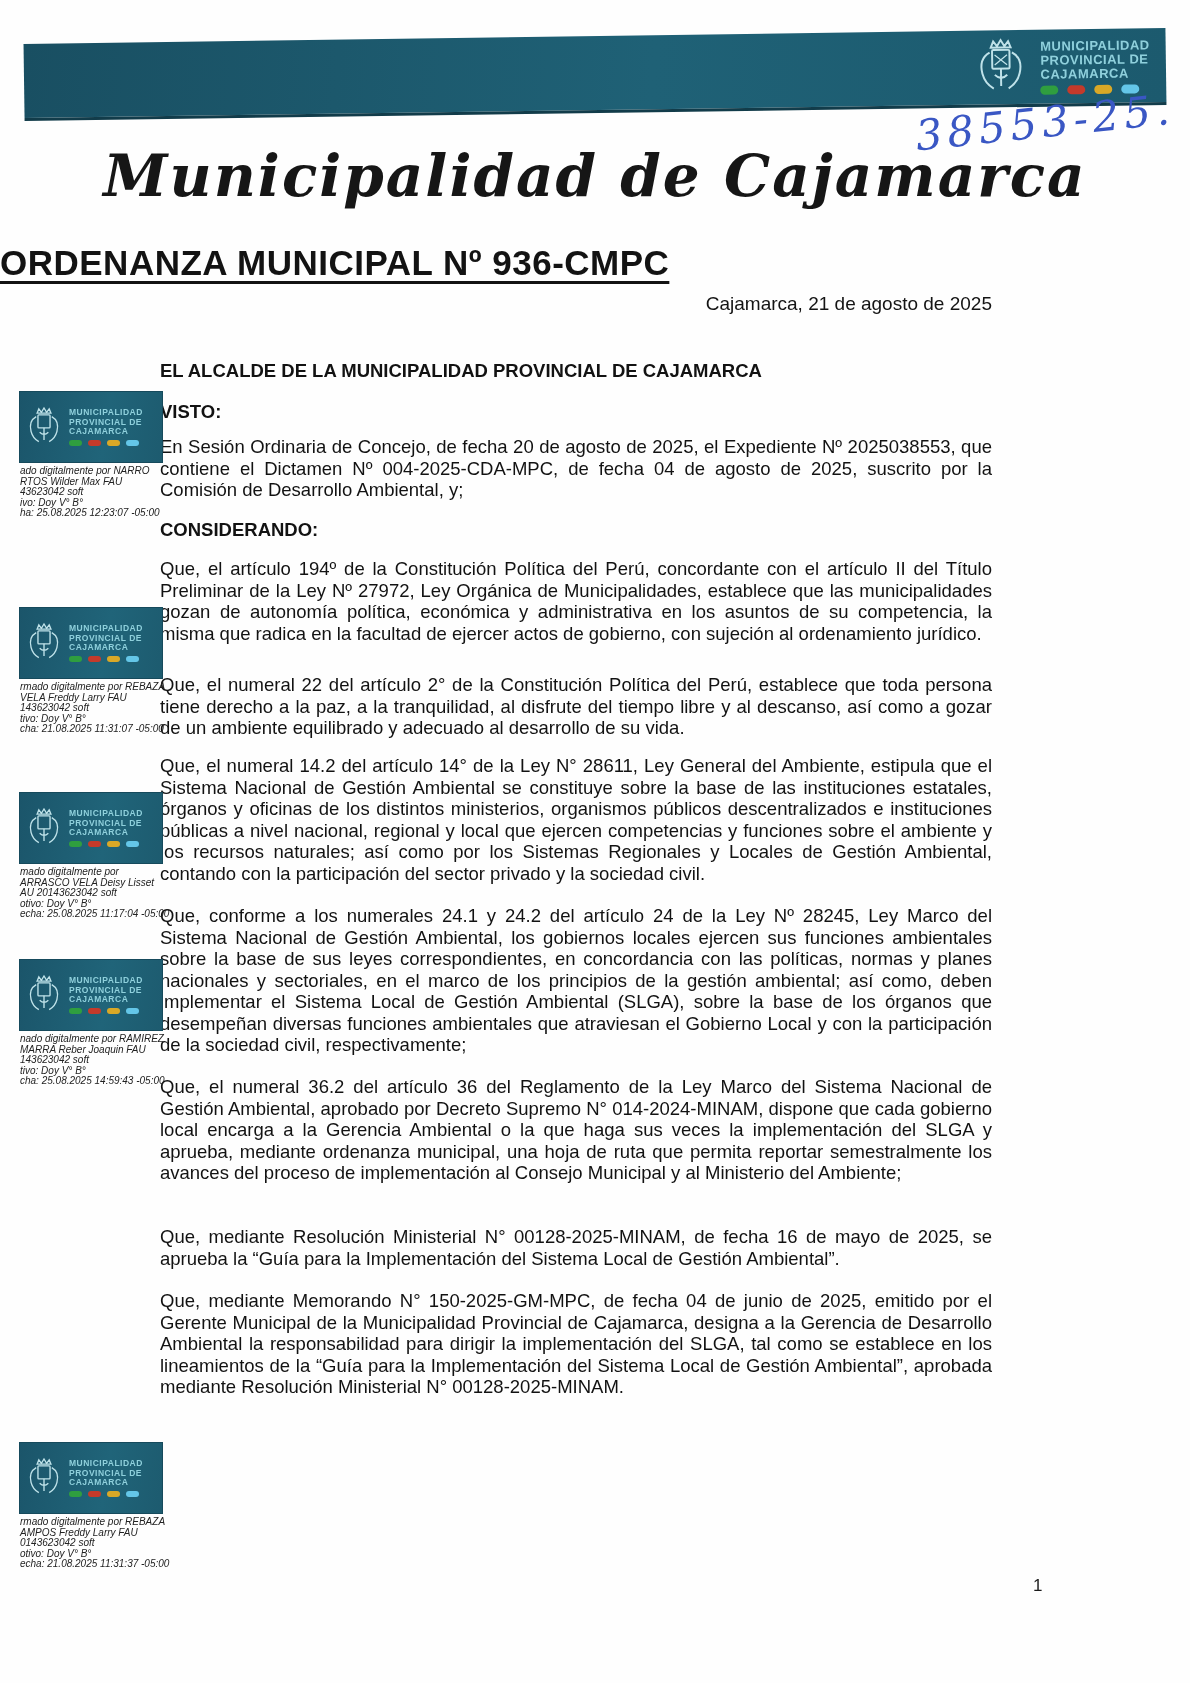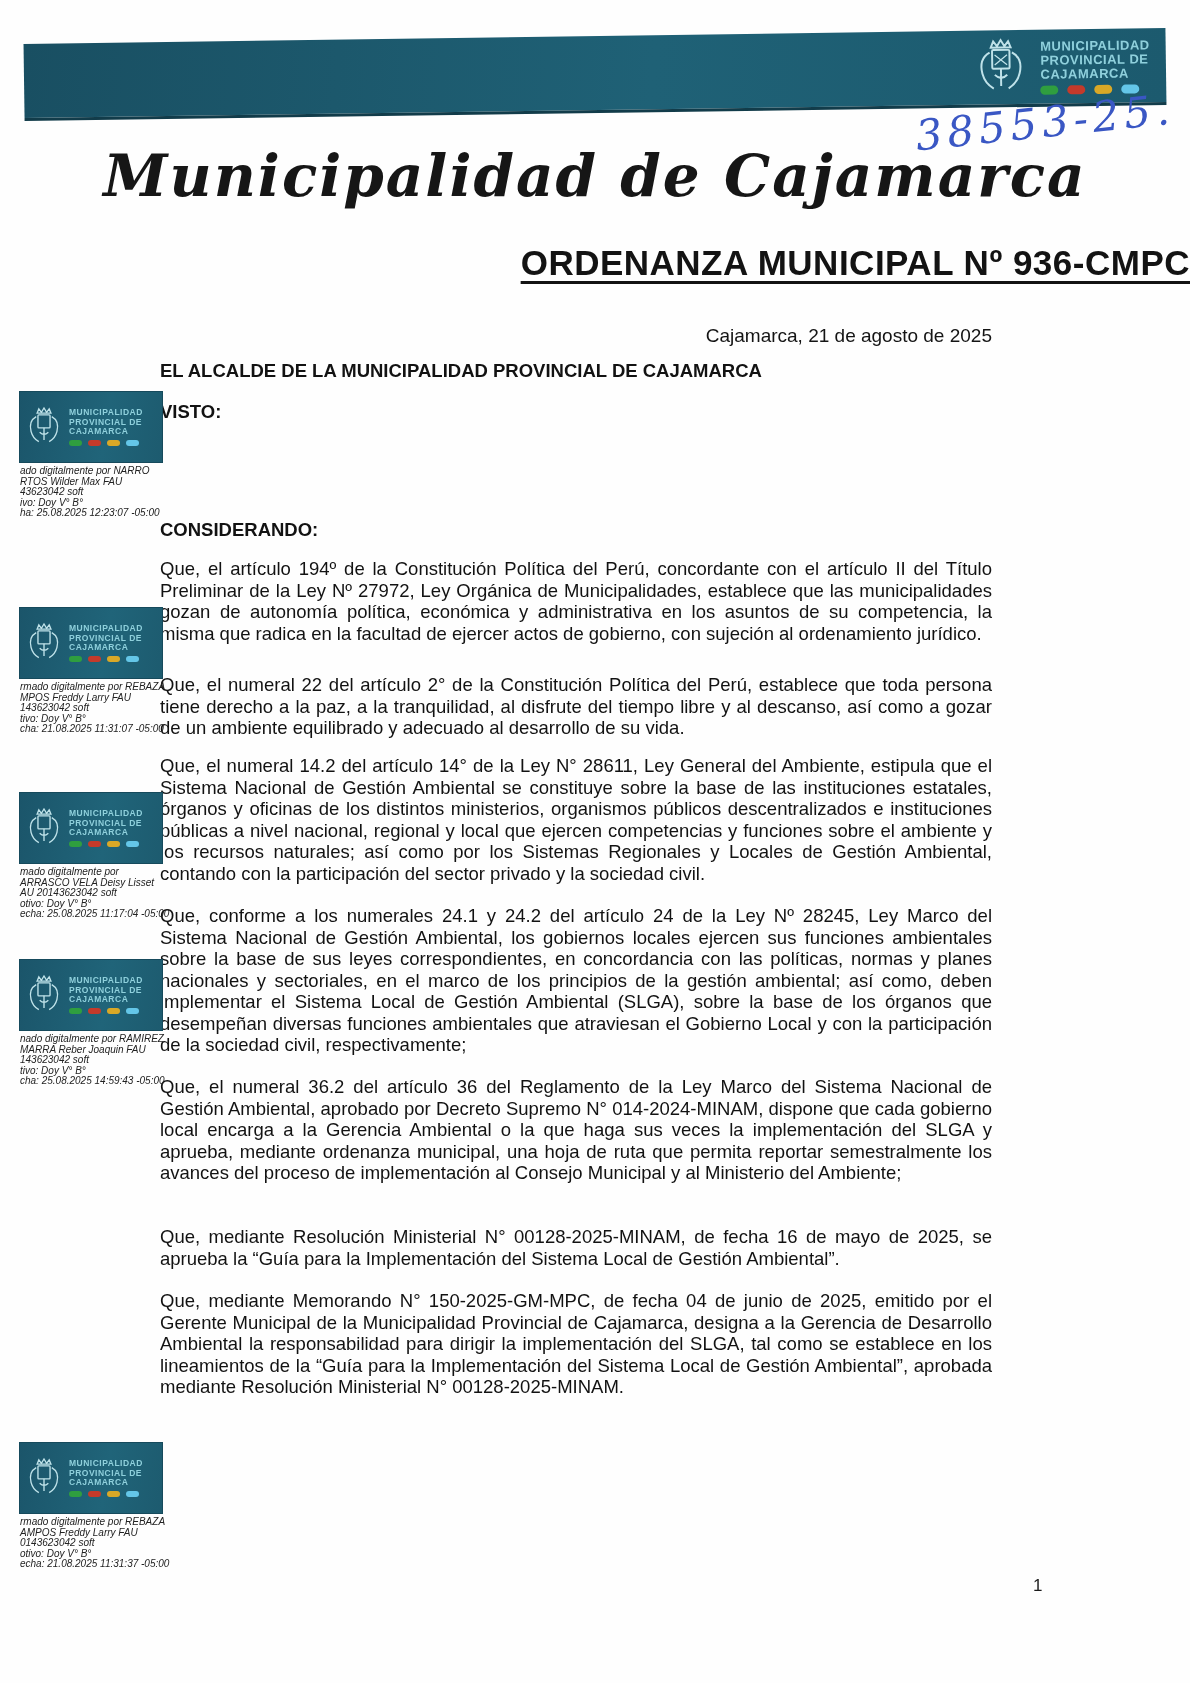--- a/index.html
+++ b/index.html
@@ -41,27 +41,27 @@
     transform:rotate(-6deg);white-space:nowrap;
   }
 
   
   .script-title{
     position:absolute;top:142px;left:0;width:100%;text-align:center;
     font-family:"DejaVu Serif",serif;font-style:italic;font-weight:bold;
     font-size:58px;letter-spacing:2px;color:#161616;
   }
   .ordinance-title{
-    position:absolute;top:243px;left:0;width:100%;text-align:right;
+    position:absolute;top:243px;left:0;width:100%;text-align:left;
     font-size:35px;font-weight:800;letter-spacing:.5px;color:#131313;
     text-decoration:underline;text-decoration-thickness:3px;text-underline-offset:6px;
   }
   .dateline{
     position:absolute;top:293px;left:160px;width:832px;
-    text-align:right;font-size:19px;color:#141414;margin-top:32px;
+    text-align:right;font-size:19px;color:#141414;
   }
 
   
   .block{
     position:absolute;left:160px;width:832px;
     font-size:18.5px;line-height:21.5px;text-align:justify;color:#121212;
   }
   .heading{font-weight:bold;text-align:left;}
   .b-addressee{top:360px;}
   .b-visto-h{top:401px;}
@@ -131,20 +131,21 @@
   </div>
 
   <div class="handwritten">38553-25.</div>
 
   <div class="script-title">Municipalidad de Cajamarca</div>
   <div class="ordinance-title">ORDENANZA MUNICIPAL Nº 936-CMPC</div>
   <div class="dateline">Cajamarca, 21 de agosto de 2025</div>
 
   <div class="block heading b-addressee">EL ALCALDE DE LA MUNICIPALIDAD PROVINCIAL DE CAJAMARCA</div>
   <div class="block heading b-visto-h">VISTO:</div>
+  <div class="block b-visto-p">En Sesión Ordinaria de Concejo, de fecha 20 de agosto de 2025, el Expediente Nº 2025038553, que contiene el Dictamen Nº 004-2025-CDA-MPC, de fecha 04 de agosto de 2025, suscrito por la Comisión de Desarrollo Ambiental, y;</div>
   <div class="block heading b-consid-h">CONSIDERANDO:</div>
   <div class="block b-p0">Que, el artículo 194º de la Constitución Política del Perú, concordante con el artículo II del Título Preliminar de la Ley Nº 27972, Ley Orgánica de Municipalidades, establece que las municipalidades gozan de autonomía política, económica y administrativa en los asuntos de su competencia, la misma que radica en la facultad de ejercer actos de gobierno, con sujeción al ordenamiento jurídico.</div>
   <div class="block b-p1">Que, el numeral 22 del artículo 2° de la Constitución Política del Perú, establece que toda persona tiene derecho a la paz, a la tranquilidad, al disfrute del tiempo libre y al descanso, así como a gozar de un ambiente equilibrado y adecuado al desarrollo de su vida.</div>
   <div class="block b-p2">Que, el numeral 14.2 del artículo 14° de la Ley N° 28611, Ley General del Ambiente, estipula que el Sistema Nacional de Gestión Ambiental se constituye sobre la base de las instituciones estatales, órganos y oficinas de los distintos ministerios, organismos públicos descentralizados e instituciones públicas a nivel nacional, regional y local que ejercen competencias y funciones sobre el ambiente y los recursos naturales; así como por los Sistemas Regionales y Locales de Gestión Ambiental, contando con la participación del sector privado y la sociedad civil.</div>
   <div class="block b-p3">Que, conforme a los numerales 24.1 y 24.2 del artículo 24 de la Ley Nº 28245, Ley Marco del Sistema Nacional de Gestión Ambiental, los gobiernos locales ejercen sus funciones ambientales sobre la base de sus leyes correspondientes, en concordancia con las políticas, normas y planes nacionales y sectoriales, en el marco de los principios de la gestión ambiental; así como, deben implementar el Sistema Local de Gestión Ambiental (SLGA), sobre la base de los órganos que desempeñan diversas funciones ambientales que atraviesan el Gobierno Local y con la participación de la sociedad civil, respectivamente;</div>
   <div class="block b-p4">Que, el numeral 36.2 del artículo 36 del Reglamento de la Ley Marco del Sistema Nacional de Gestión Ambiental, aprobado por Decreto Supremo N° 014-2024-MINAM, dispone que cada gobierno local encarga a la Gerencia Ambiental o la que haga sus veces la implementación del SLGA y aprueba, mediante ordenanza municipal, una hoja de ruta que permita reportar semestralmente los avances del proceso de implementación al Consejo Municipal y al Ministerio del Ambiente;</div>
   <div class="block b-p5">Que, mediante Resolución Ministerial N° 00128-2025-MINAM, de fecha 16 de mayo de 2025, se aprueba la “Guía para la Implementación del Sistema Local de Gestión Ambiental”.</div>
   <div class="block b-p6">Que, mediante Memorando N° 150-2025-GM-MPC, de fecha 04 de junio de 2025, emitido por el Gerente Municipal de la Municipalidad Provincial de Cajamarca, designa a la Gerencia de Desarrollo Ambiental la responsabilidad para dirigir la implementación del SLGA, tal como se establece en los lineamientos de la “Guía para la Implementación del Sistema Local de Gestión Ambiental”, aprobada mediante Resolución Ministerial N° 00128-2025-MINAM.</div>
 
   <div class="stamp stamp-pos-1">
@@ -201,21 +202,21 @@
         <div class="dots dots-sm">
           <span class="dot g"></span>
             <span class="dot r"></span>
             <span class="dot y"></span>
             <span class="dot b"></span>
         </div>
       </div>
     </div>
     <div class="stamp-caption">
       <div>rmado digitalmente por REBAZA</div>
-      <div>MPOS Freddy Larry FAU</div>
+      <div>VELA Freddy Larry FAU</div>
       <div>143623042 soft</div>
       <div>tivo: Doy V° B°</div>
       <div>cha: 21.08.2025 11:31:07 -05:00</div>
     </div>
   </div>
 
   <div class="stamp stamp-pos-3">
     <div class="stamp-rect">
       <svg class="crest crest-sm" viewBox="0 0 44 50">
         <g fill="none" stroke="#bfe2e9" stroke-width="1.6">

